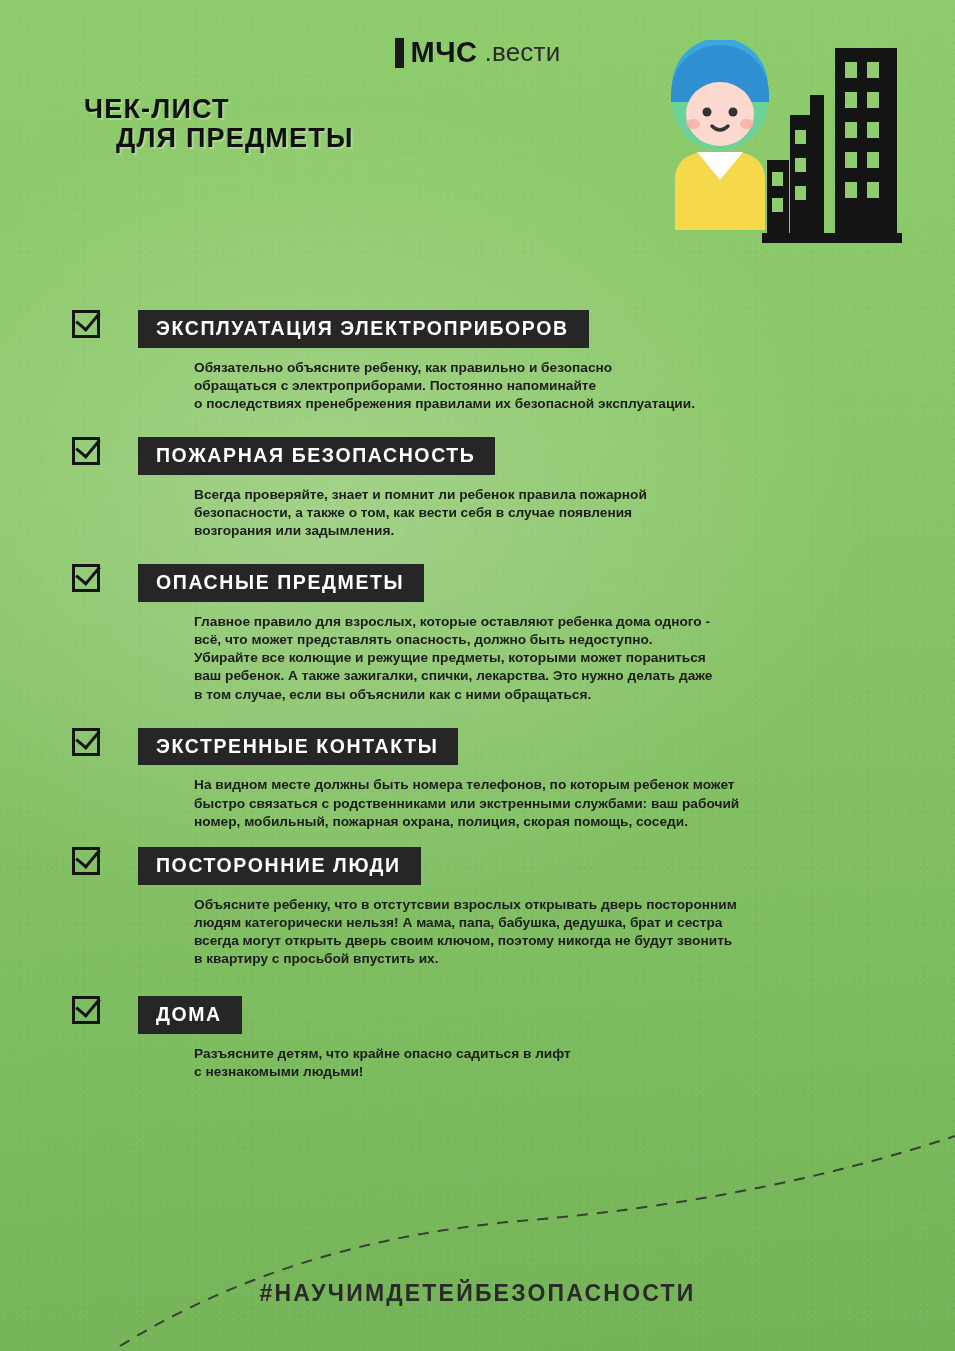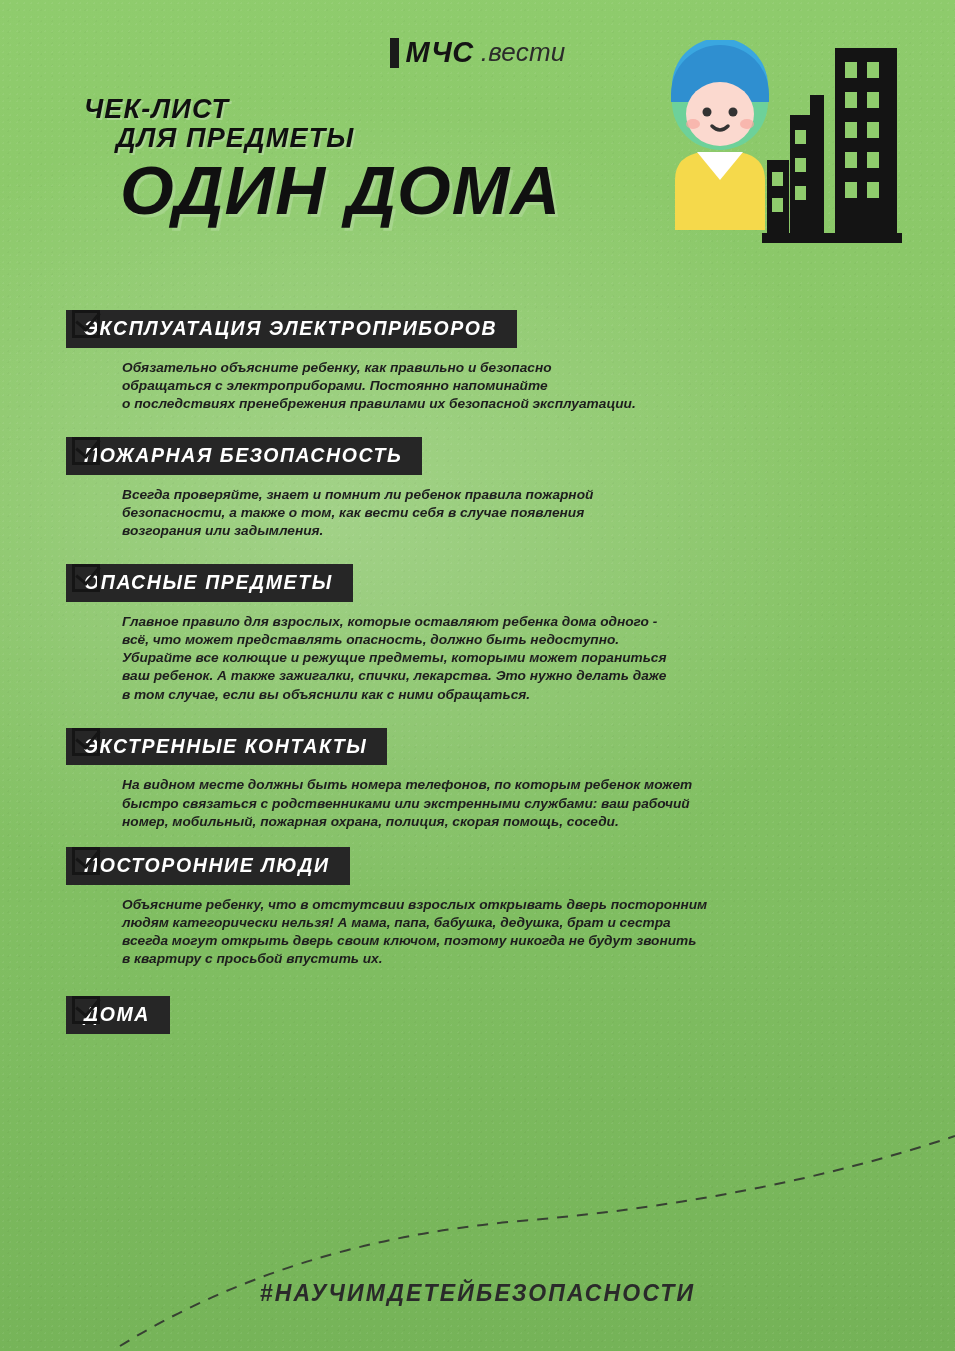--- a/index.html
+++ b/index.html
@@ -16,21 +16,20 @@
   }
   .page {
     position: absolute;
     left: 0; top: 0;
     width: 955px;
     height: 1351px;
     background:
       radial-gradient(ellipse 900px 700px at 35% 38%, rgba(255,255,255,0.22) 0%, rgba(255,255,255,0.0) 60%),
       linear-gradient(175deg, #8fcc6d 0%, #89c667 35%, #7fbd61 70%, #74b257 100%);
     overflow: hidden;
-    font-style: italic;
   }
   .noise {
     position: absolute;
     left: 0; top: 0; right: 0; bottom: 0;
     opacity: 0.18;
     background-image:
       radial-gradient(rgba(255,255,255,0.35) 1px, transparent 1px),
       radial-gradient(rgba(0,0,0,0.14) 1px, transparent 1px);
     background-size: 7px 7px, 11px 11px;
     background-position: 0 0, 3px 5px;
@@ -108,20 +107,21 @@
   }
 
   
   .list {
     position: absolute;
     left: 0; right: 0;
     top: 310px;
   }
   .item {
     position: relative;
+    padding-left: 72px;
     margin-bottom: 6px;
   }
   .checkbox {
     position: absolute;
     left: 72px;
     width: 28px;
     height: 28px;
     border: 3px solid #151515;
     box-sizing: border-box;
   }
@@ -187,21 +187,20 @@
 
   <div class="brand">
     <span class="brand-bar"></span>
     <span class="brand-main">МЧС</span>
       <span class="brand-sub">.вести</span>
   </div>
 
   <div class="title-block">
     <div class="title-small-1">ЧЕК-ЛИСТ</div>
     <div class="title-small-2">ДЛЯ ПРЕДМЕТЫ</div>
-    <div class="title-big">ОДИН ДОМА</div>
   </div>
 
   <div class="illustration">
     <svg width="270" height="215" viewBox="0 0 270 215" xmlns="http://www.w3.org/2000/svg">
 
       <g fill="#141414">
         <rect x="135" y="75" width="22" height="120"></rect>
         <rect x="155" y="55" width="14" height="140"></rect>
         <rect x="112" y="120" width="22" height="75"></rect>
         <rect x="180" y="8" width="62" height="187"></rect>
@@ -294,20 +293,22 @@
 людям категорически нельзя! А мама, папа, бабушка, дедушка, брат и сестра
 всегда могут открыть дверь своим ключом, поэтому никогда не будут звонить
 в квартиру с просьбой впустить их.</div>
     </div>
 
     <div class="item item-row" style="margin-top:28px;">
       <span class="checkbox">
           <span class="check-mark"></span>
         </span>
       <div class="heading">ДОМА</div>
+      <div class="body">Разъясните детям, что крайне опасно садиться в лифт
+с незнакомыми людьми!</div>
     </div>
 
   </div>
 
   <svg class="dashed-curve" viewBox="0 0 955 260" xmlns="http://www.w3.org/2000/svg">
     <path d="M120 255 Q290 150 520 130 Q760 110 955 45" fill="none" stroke="#2b2b2b" stroke-width="2" stroke-dasharray="11 9" opacity="0.85"></path>
   </svg>
 
   <div class="hashtag">#НАУЧИМДЕТЕЙБЕЗОПАСНОСТИ</div>
 </div>

